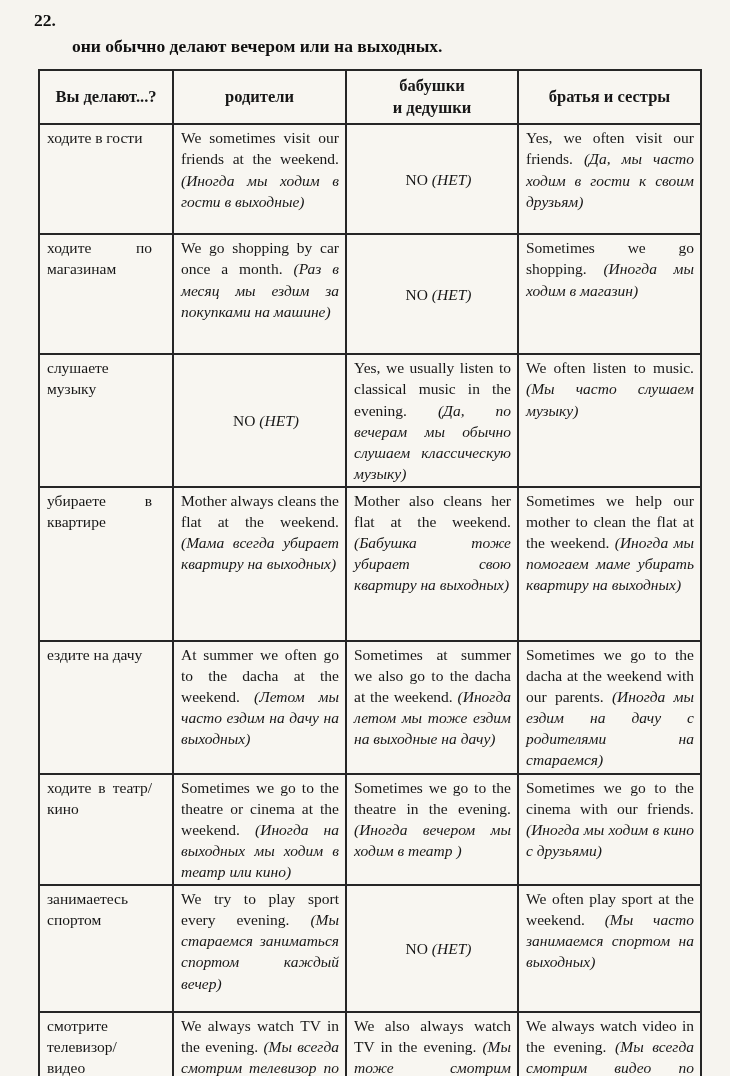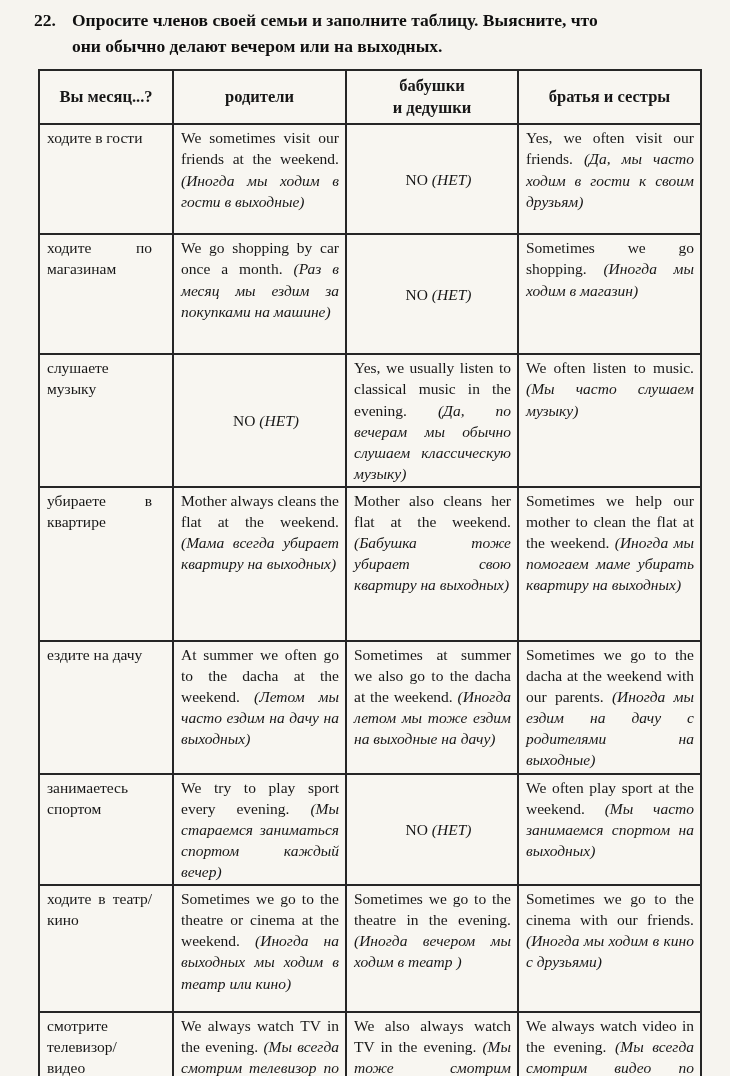--- a/index.html
+++ b/index.html
@@ -74,35 +74,35 @@
   .tbl tbody tr:nth-child(8) { height: 110px; }
 </style>
 </head>
 <body>
 
 <div class="page">
 
   <div class="title">
     <span class="num">22.</span>
     <div class="instr">
-      <span>Опросите членов своей семьи и заполните таблицу. Выясните, что</span><br>
+      <br>
       <span>они обычно делают вечером или на выходных.</span>
     </div>
   </div>
 
   <table class="tbl">
     <colgroup>
         <col class="c1">
         <col class="c2">
         <col class="c3">
         <col class="c4">
       </colgroup>
     <thead>
       <tr>
-        <th>Вы месяц...?</th>
+        <th>Вы делают...?</th>
         <th>родители</th>
         <th>
           <span>бабушки</span><br>
           <span>и дедушки</span>
         </th>
         <th>братья и сестры</th>
       </tr>
     </thead>
     <tbody>
 
@@ -131,35 +131,35 @@
         <td class="activity">убираете в квартире</td>
         <td><span class="en">Mother always cleans the flat at the weekend. </span><span class="ru">(Мама всегда убирает квартиру на выходных)</span></td>
         <td><span class="en">Mother also cleans her flat at the weekend. </span><span class="ru">(Бабушка тоже убирает свою квартиру на выходных)</span></td>
         <td><span class="en">Sometimes we help our mother to clean the flat at the weekend. </span><span class="ru">(Иногда мы помогаем маме убирать квартиру на выходных)</span></td>
       </tr>
 
       <tr>
         <td class="activity">ездите на дачу</td>
         <td><span class="en">At summer we often go to the dacha at the weekend. </span><span class="ru">(Летом мы часто ездим на дачу на выходных)</span></td>
         <td><span class="en">Sometimes at summer we also go to the dacha at the weekend. </span><span class="ru">(Иногда летом мы тоже ездим на выходные на дачу)</span></td>
-        <td><span class="en">Sometimes we go to the dacha at the weekend with our parents. </span><span class="ru">(Иногда мы ездим на дачу с родителями на выходные)</span></td>
+        <td><span class="en">Sometimes we go to the dacha at the weekend with our parents. </span><span class="ru">(Иногда мы ездим на дачу с родителями на стараемся)</span></td>
+      </tr>
+
+      <tr>
+        <td class="activity">ходите в театр/кино</td>
+        <td><span class="en">Sometimes we go to the theatre or cinema at the weekend. </span><span class="ru">(Иногда на выходных мы ходим в театр или кино)</span></td>
+        <td><span class="en">Sometimes we go to the theatre in the evening. </span><span class="ru">(Иногда вечером мы ходим в театр )</span></td>
+        <td><span class="en">Sometimes we go to the cinema with our friends.</span><span class="ru">(Иногда мы ходим в кино с друзьями)</span></td>
       </tr>
 
       <tr>
         <td class="activity">занимаетесь спортом</td>
         <td><span class="en">We try to play sport every evening. </span><span class="ru">(Мы стараемся заниматься спортом каждый вечер)</span></td>
         <td class="no"><span class="en">NO </span><span class="ru">(НЕТ)</span></td>
         <td><span class="en">We often play sport at the weekend. </span><span class="ru">(Мы часто занимаемся спортом на выходных)</span></td>
-      </tr>
-
-      <tr>
-        <td class="activity">ходите в театр/кино</td>
-        <td><span class="en">Sometimes we go to the theatre or cinema at the weekend. </span><span class="ru">(Иногда на выходных мы ходим в театр или кино)</span></td>
-        <td><span class="en">Sometimes we go to the theatre in the evening. </span><span class="ru">(Иногда вечером мы ходим в театр )</span></td>
-        <td><span class="en">Sometimes we go to the cinema with our friends.</span><span class="ru">(Иногда мы ходим в кино с друзьями)</span></td>
       </tr>
 
       <tr>
         <td class="activity">смотрите телевизор/видео</td>
         <td><span class="en">We always watch TV in the evening. </span><span class="ru">(Мы всегда смотрим телевизор по вечерам)</span></td>
         <td><span class="en">We also always watch TV in the evening. </span><span class="ru">(Мы тоже смотрим телевизор по вечерам)</span></td>
         <td><span class="en">We always watch video in the evening. </span><span class="ru">(Мы всегда смотрим видео по вечерам)</span></td>
       </tr>
 
     </tbody>

